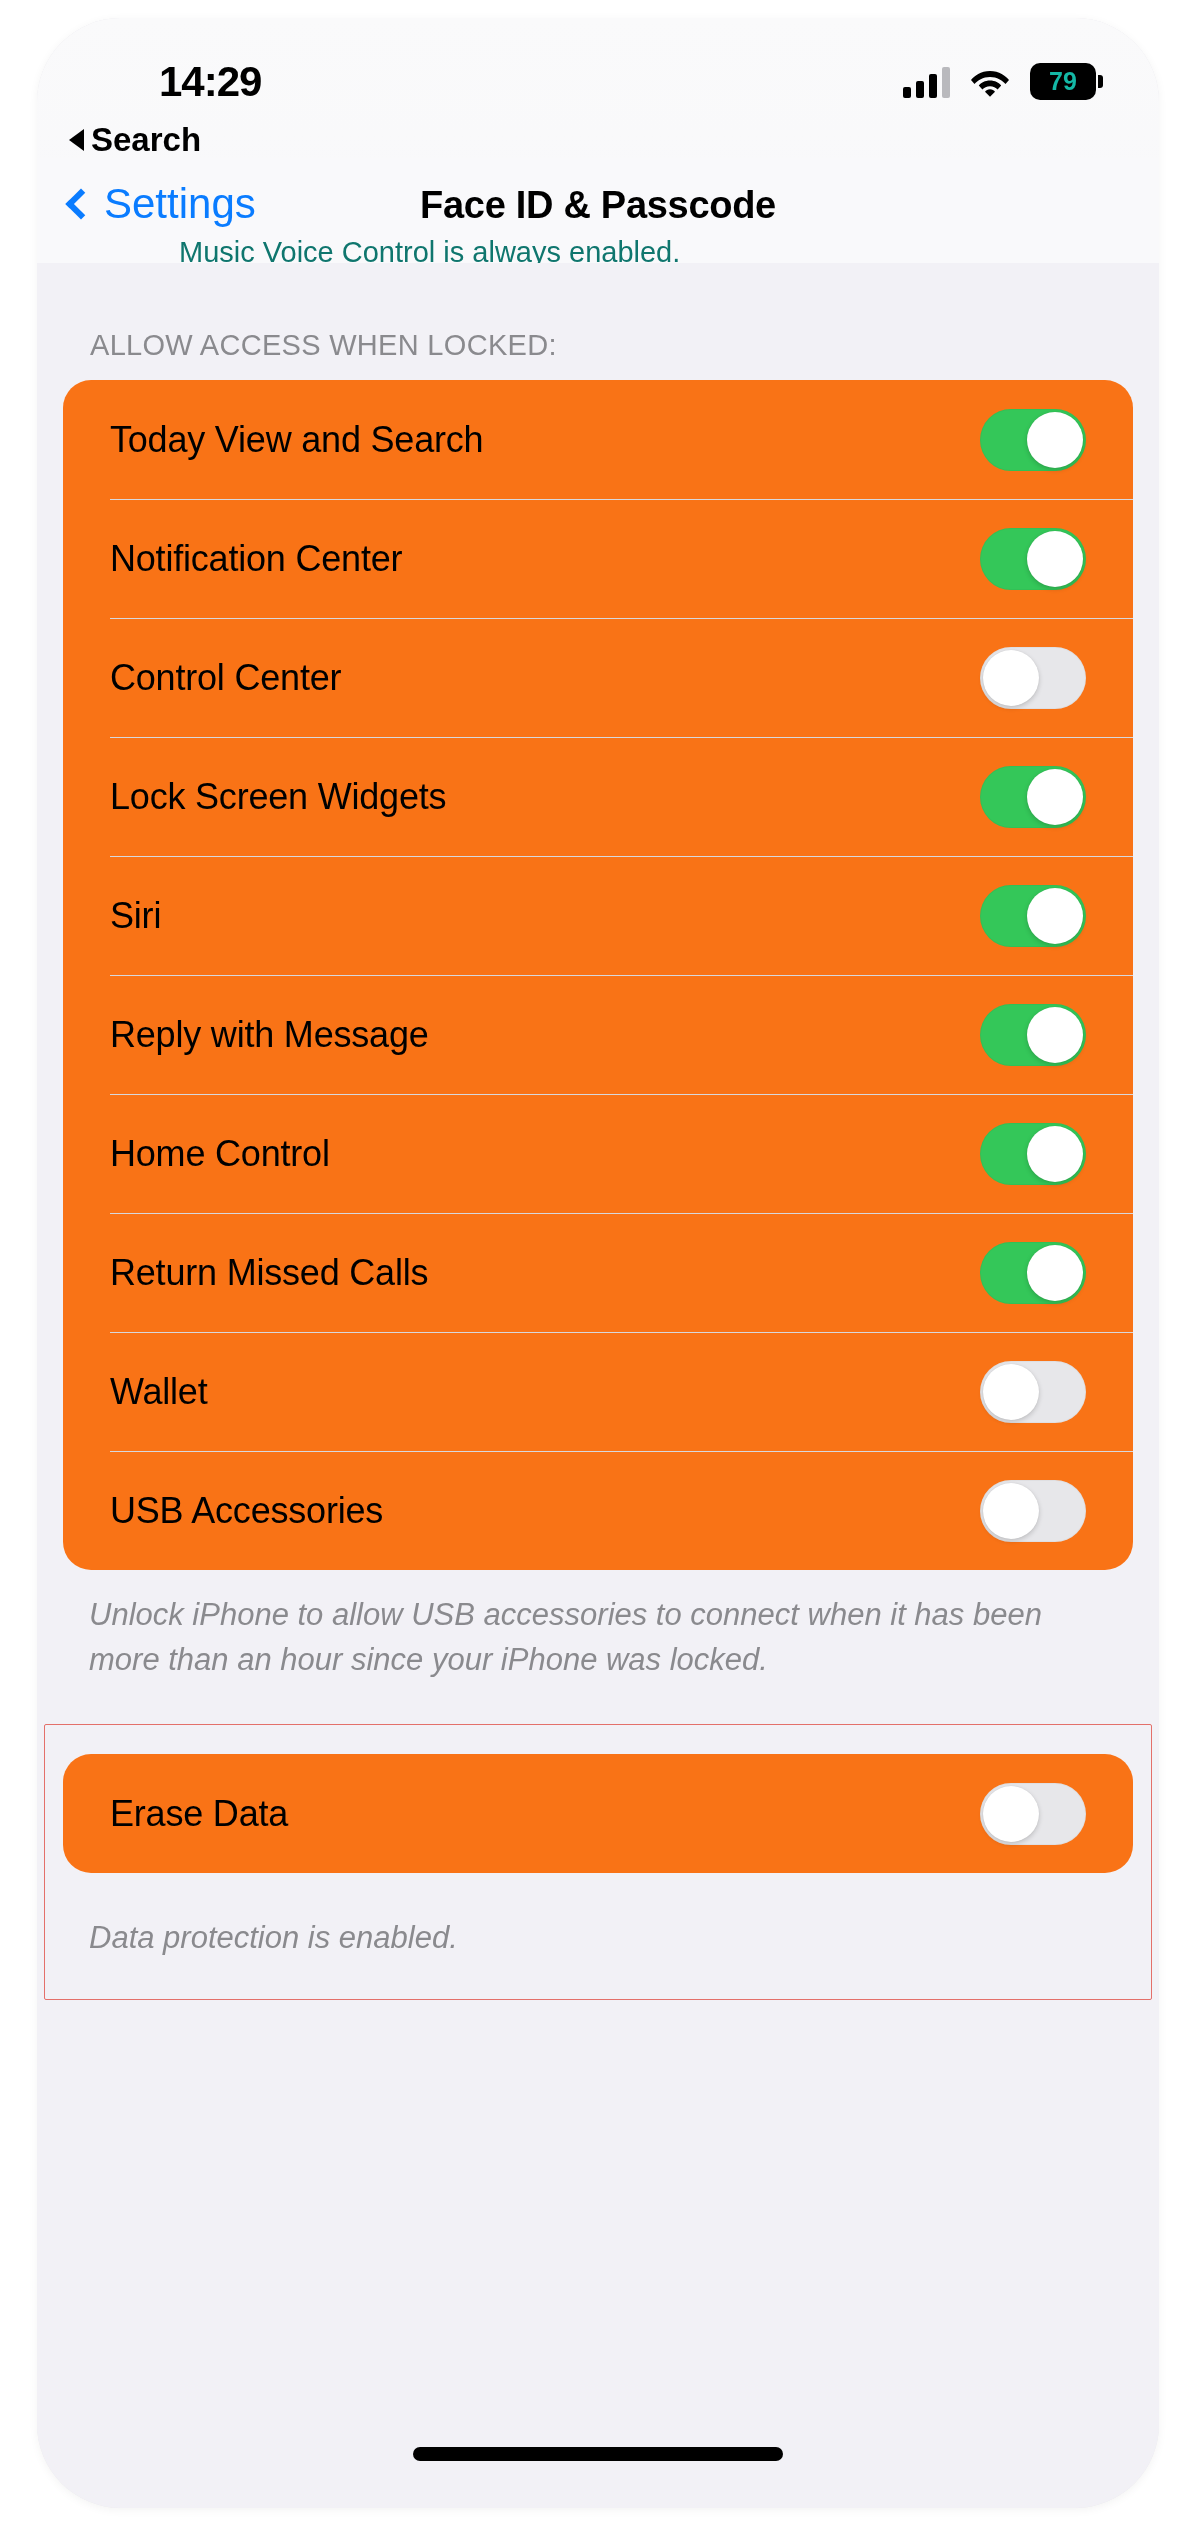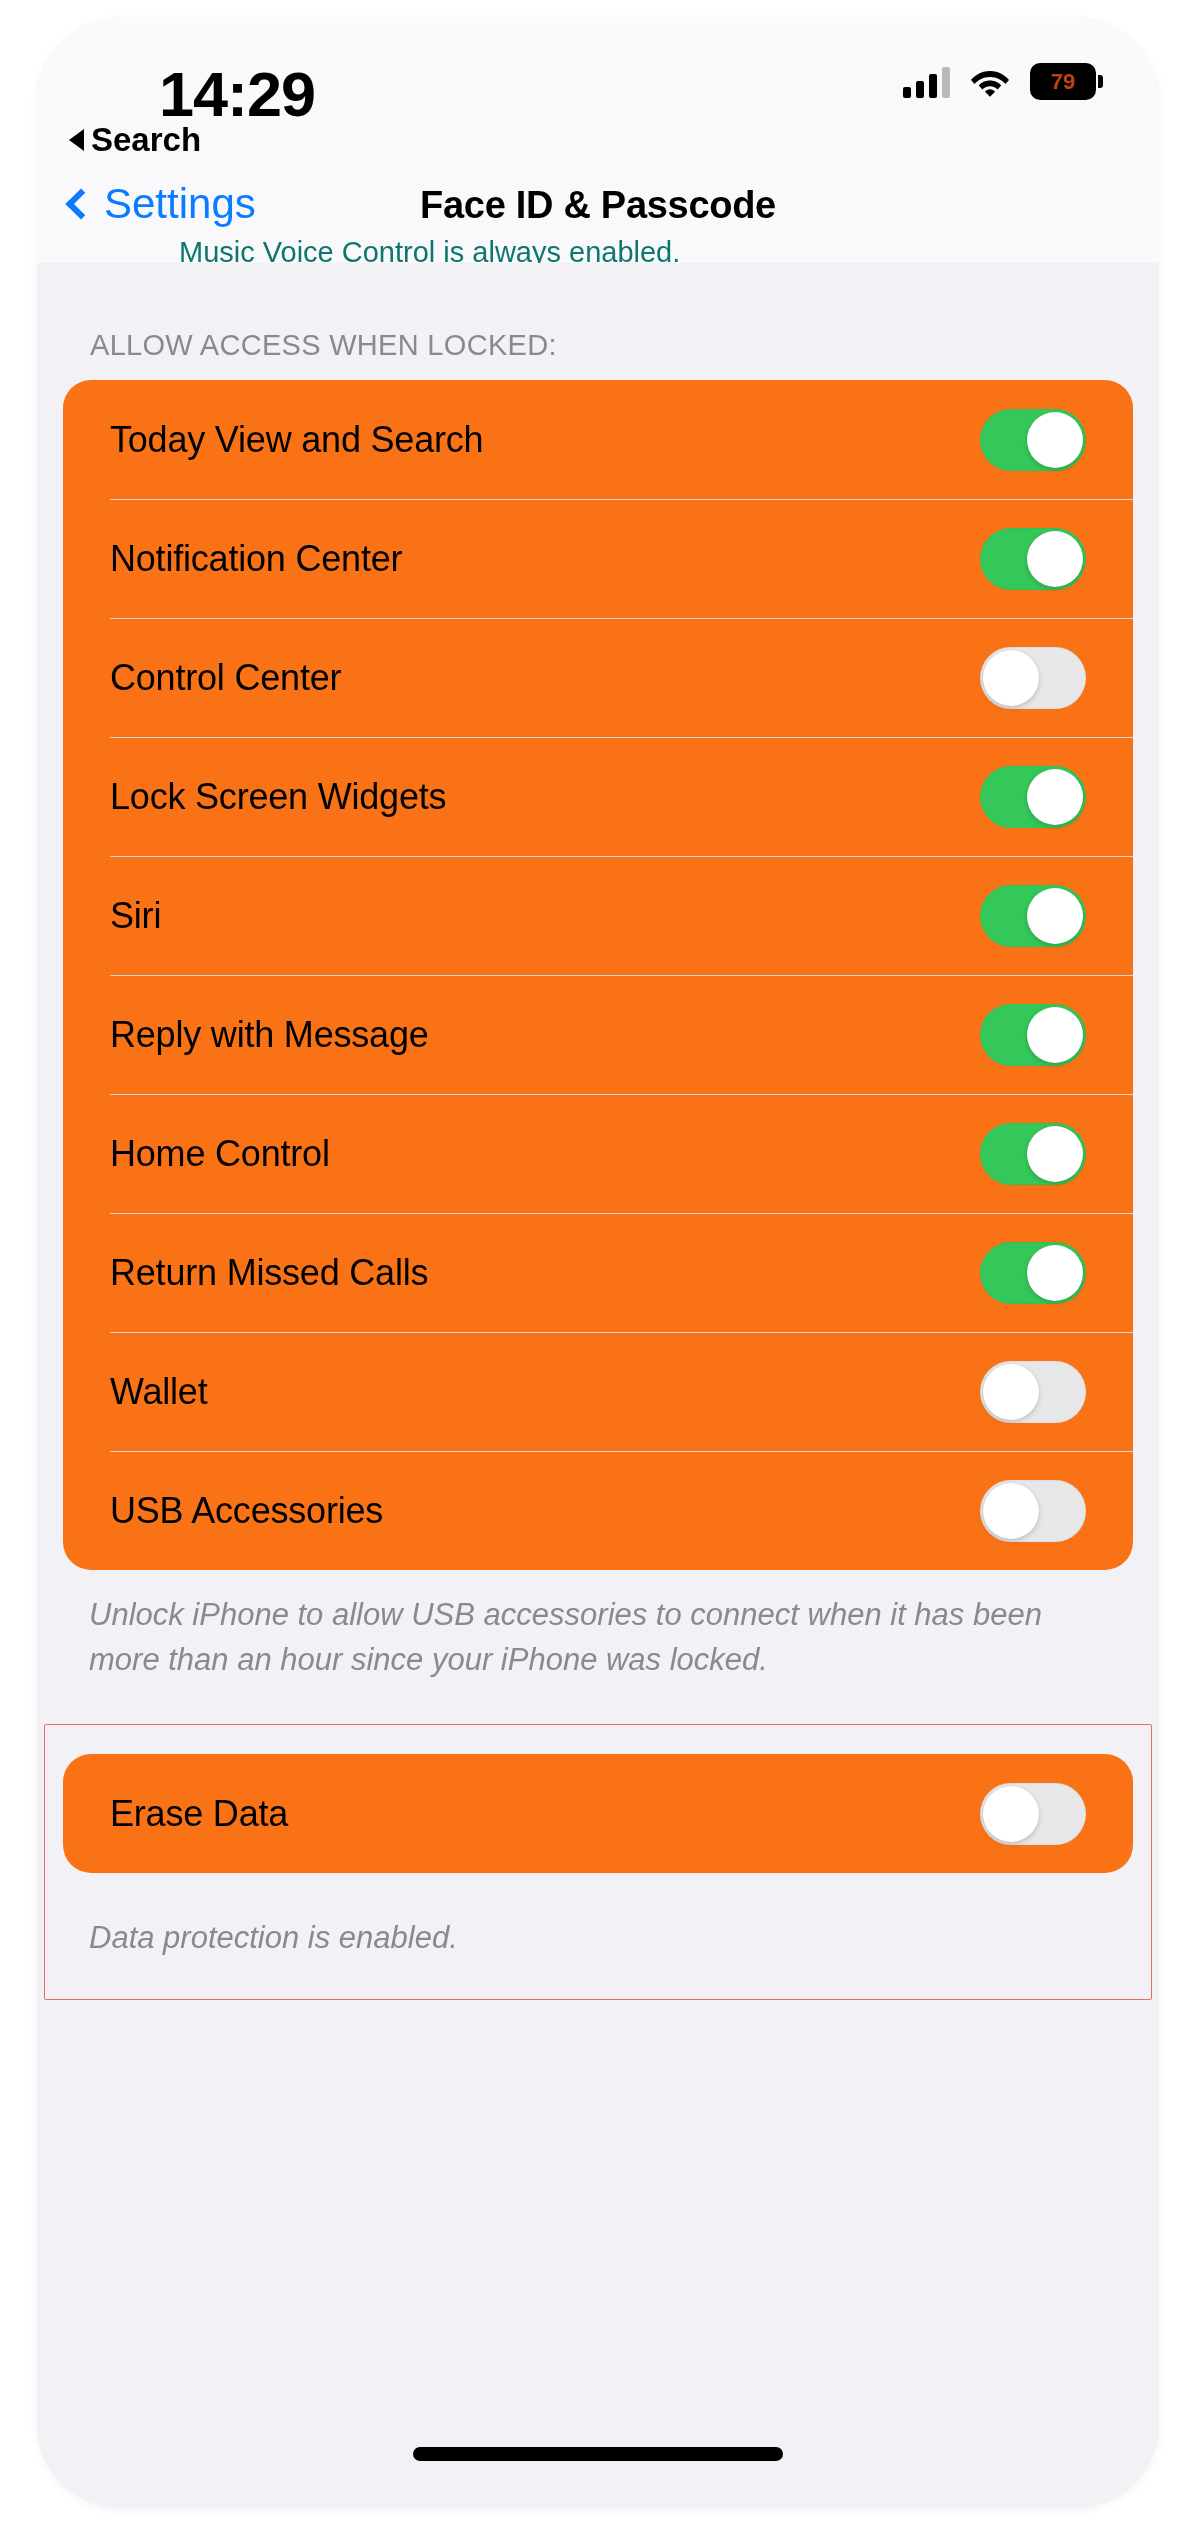--- a/index.html
+++ b/index.html
@@ -43,21 +43,21 @@
     left: 0;
     top: 0;
     width: 1122px;
     height: 230px;
     background: linear-gradient(180deg, #fafafb 0%, #f8f8fa 100%);
   }
   #status-time {
     position: absolute;
     left: 122px;
     top: 40px;
-    font-size: 63px;
+    font-size: 42px;
     font-weight: bold;
     color: #000;
     letter-spacing: -1px;
   }
   #back-to-app {
     position: absolute;
     left: 32px;
     top: 103px;
     font-size: 33px;
     font-weight: bold;
@@ -85,22 +85,22 @@
   .signal-bars i.b1 { height: 11px; }
   .signal-bars i.b2 { height: 17px; }
   .signal-bars i.b3 { height: 24px; }
   .signal-bars i.b4 { height: 31px; background: #b9b9bd; }
   .wifi-icon { position: relative; width: 40px; height: 30px; }
   .wifi-icon svg { display:block; }
   .battery-pill {
     width: 66px; height: 37px;
     background: #000;
     border-radius: 10px;
-    color: #c2410c;
-    font-size: 22px;
+    color: #14b8a6;
+    font-size: 25px;
     font-weight: bold;
     display: flex; align-items: center; justify-content: center;
     position: relative;
   }
   .battery-pill::after {
     content: "";
     position: absolute;
     right: -7px; top: 12px;
     width: 5px; height: 13px;
     background: #000;

